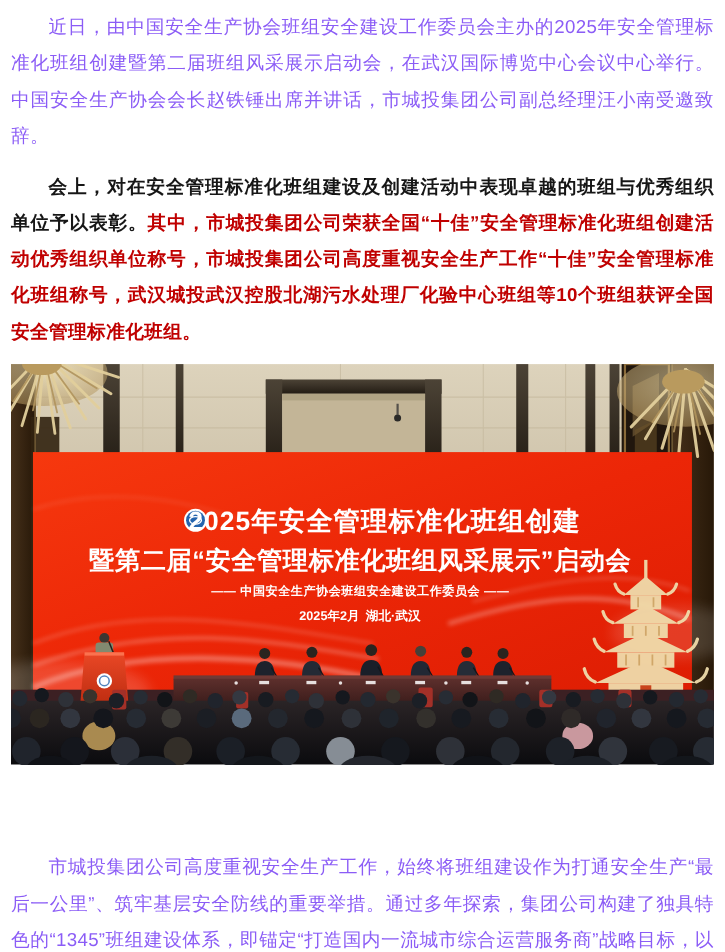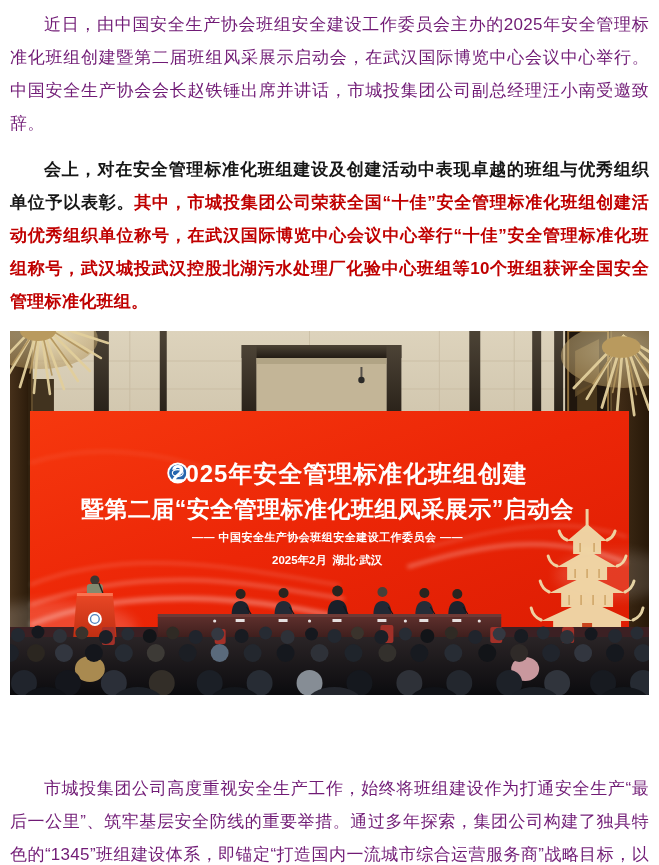--- a/index.html
+++ b/index.html
@@ -5,21 +5,21 @@
   html,body{background:#fff;}
   body{
     width:659px;margin:0 auto;
     font-family:"Liberation Sans","DejaVu Sans",sans-serif;
     -webkit-font-smoothing:antialiased;
   }
   .article{padding:8px 10px 24px;}
   .article p{
     margin:0 0 13px;
     font-size:17px;line-height:33px;
-    color:#701a75;
+    color:#8b5cf6;
     text-align:justify;
     text-indent:2em;
     letter-spacing:.3px;
   }
   .article p.emphasis{font-weight:700;color:#161616;}
   .article .red{color:#c00000;}
   figure.photo{
     margin:1px 0 21px;
     width:639px;height:420px;
     overflow:hidden;
@@ -30,21 +30,21 @@
     font-weight:bold;fill:#ffffff;
   }
 </style>
 </head>
 <body>
 
 <div class="article">
 
   <p>近日，由中国安全生产协会班组安全建设工作委员会主办的2025年安全管理标准化班组创建暨第二届班组风采展示启动会，在武汉国际博览中心会议中心举行。中国安全生产协会会长赵铁锤出席并讲话，市城投集团公司副总经理汪小南受邀致辞。</p>
 
-  <p class="emphasis"><span>会上，对在安全管理标准化班组建设及创建活动中表现卓越的班组与优秀组织单位予以表彰。</span><span class="red">其中，市城投集团公司荣获全国“十佳”安全管理标准化班组创建活动优秀组织单位称号，在武汉国际博览中心会议中心举行“十佳”安全管理标准化班组称号，武汉城投武汉控股北湖污水处理厂化验中心班组等10个班组获评全国安全管理标准化班组。</span></p>
+  <p class="emphasis"><span>会上，对在安全管理标准化班组建设及创建活动中表现卓越的班组与优秀组织单位予以表彰。</span><span class="red">其中，市城投集团公司荣获全国“十佳”安全管理标准化班组创建活动优秀组织单位称号，市城投集团公司高度重视安全生产工作“十佳”安全管理标准化班组称号，武汉城投武汉控股北湖污水处理厂化验中心班组等10个班组获评全国安全管理标准化班组。</span></p>
 
   <figure class="photo">
     <svg viewBox="0 0 640 364" width="639" height="364" preserveAspectRatio="none">
       <defs>
         <linearGradient id="wallGrad" x1="0" y1="0" x2="0" y2="1">
           <stop offset="0" stop-color="#ddd3bc"></stop>
             <stop offset="1" stop-color="#b3a68b"></stop>
         </linearGradient>
         <linearGradient id="marbleGrad" x1="0" y1="0" x2="0" y2="1">
           <stop offset="0" stop-color="#4c4336"></stop>

